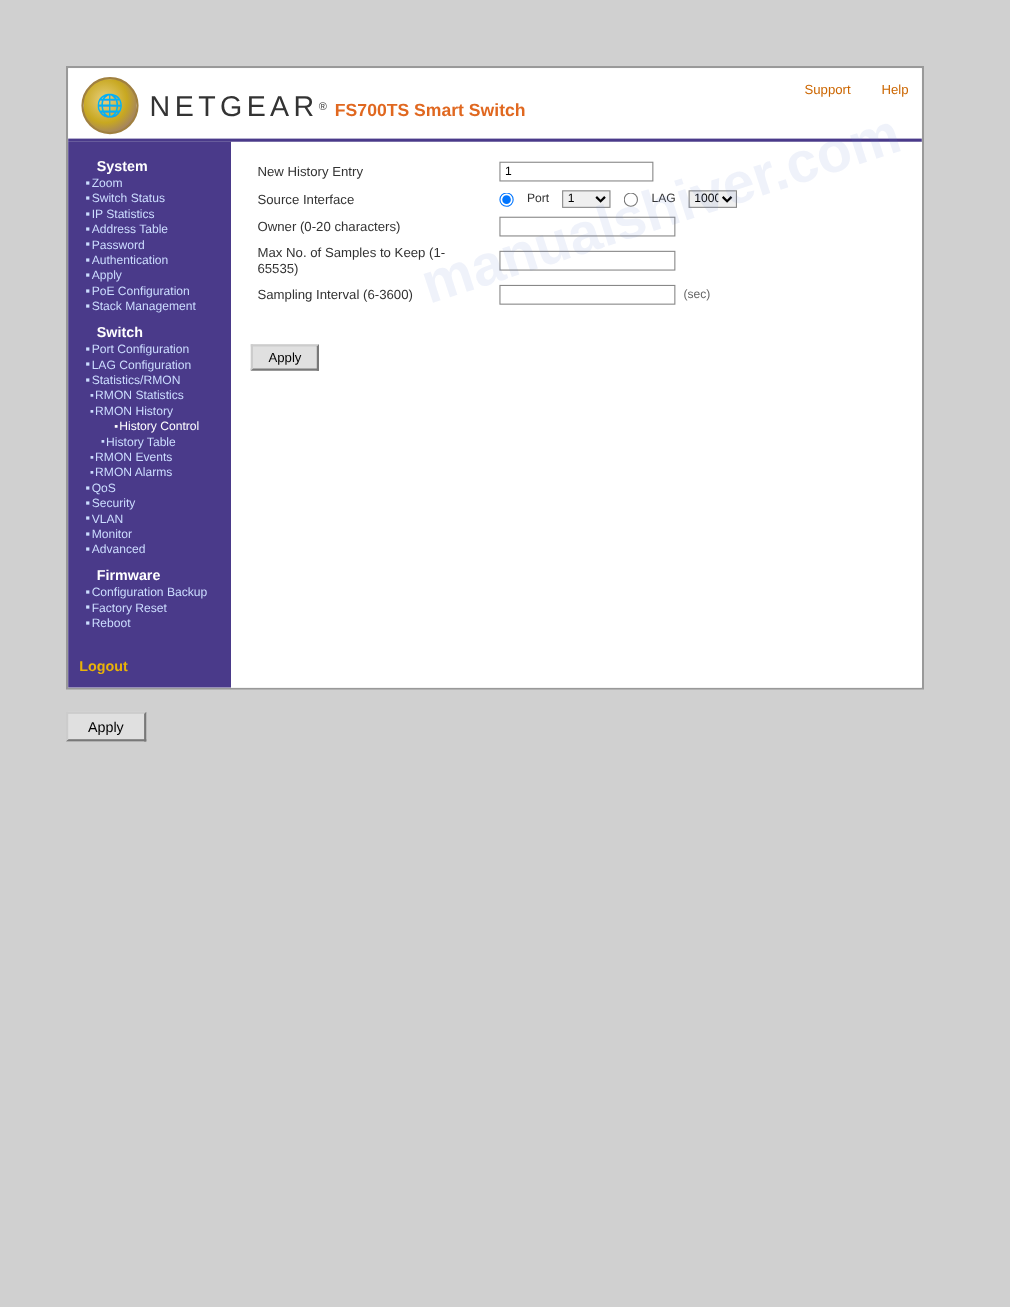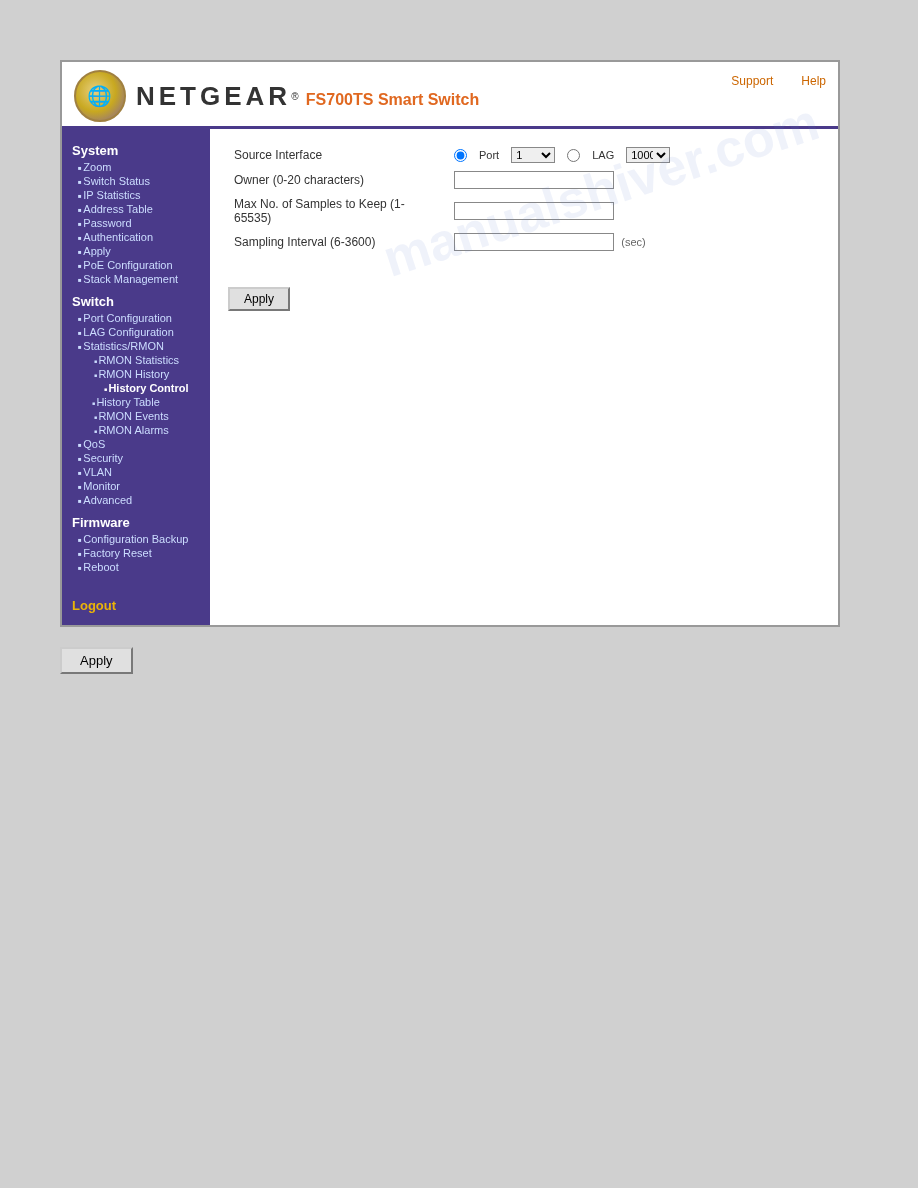--- a/index.html
+++ b/index.html
@@ -85,31 +85,32 @@
     }
     .sidebar-scroll {
       width: 100%;
     }
     .sidebar-section-header {
       color: #ffffff;
       font-weight: bold;
       font-size: 13px;
       padding: 4px 10px 2px 10px;
       margin-top: 4px;
+      margin-left: 16px;
     }
     .sidebar-item {
       display: block;
       color: #ccddff;
       text-decoration: none;
       font-size: 11px;
       padding: 1px 10px 1px 16px;
       cursor: pointer;
     }
     .sidebar-item.sub {
-      padding-left: 32px;
+      padding-left: 20px;
     }
     .sidebar-item.subsub {
       padding-left: 30px;
     }
     .sidebar-item::before {
       content: '■ ';
       font-size: 6px;
       vertical-align: middle;
     }
     .sidebar-item.sub::before {
@@ -215,21 +216,21 @@
 <div class="page-wrapper">
   <div class="main-frame">
 
     <div class="header">
       <div class="header-logo-area">
         <div class="logo-circle">
           <span class="logo-circle-inner">🌐</span>
         </div>
         <div class="header-brand">
           <span>
-            <span style="font-size:26px;font-weight:bold;color:#333;letter-spacing:4px;">NETGEAR</span><span style="font-size:10px;vertical-align:super;color:#333;">®</span>
+            <span style="font-size:26px;font-weight:normal;color:#333;letter-spacing:4px;">NETGEAR</span><span style="font-size:10px;vertical-align:super;color:#333;">®</span>
             <span class="product-name">FS700TS Smart Switch</span>
           </span>
         </div>
       </div>
       <div class="header-links">
         <a href="#">Support</a>
         <a href="#">Help</a>
       </div>
     </div>
 
@@ -248,21 +249,21 @@
           <a class="sidebar-item">Apply</a>
           <a class="sidebar-item">PoE Configuration</a>
           <a class="sidebar-item">Stack Management</a>
           
           <div class="sidebar-section-header">Switch</div>
           <a class="sidebar-item">Port Configuration</a>
           <a class="sidebar-item">LAG Configuration</a>
           <a class="sidebar-item">Statistics/RMON</a>
           <a class="sidebar-item sub">RMON Statistics</a>
           <a class="sidebar-item sub">RMON History</a>
-          <a class="sidebar-item subsub" style="color:#ffffff;font-weight:bold;padding-left:42px;">History Control</a>
+          <a class="sidebar-item subsub" style="color:#ffffff;font-weight:normal;padding-left:42px;">History Control</a>
           <a class="sidebar-item subsub">History Table</a>
           <a class="sidebar-item sub">RMON Events</a>
           <a class="sidebar-item sub">RMON Alarms</a>
           <a class="sidebar-item">QoS</a>
           <a class="sidebar-item">Security</a>
           <a class="sidebar-item">VLAN</a>
           <a class="sidebar-item">Monitor</a>
           <a class="sidebar-item">Advanced</a>
           
           <div class="sidebar-section-header">Firmware</div>
@@ -277,20 +278,26 @@
       <div class="main-content" style="position:relative;">
 
         <div style="position:absolute;right:10px;top:30px;font-size:52px;color:rgba(100,130,210,0.10);font-weight:bold;transform:rotate(-18deg);pointer-events:none;white-space:nowrap;line-height:1.2;">
           manualshiver.com
         </div>
 
 
         <table class="form-table">
           <tbody>
 
+            <tr>
+              <td>New History Entry</td>
+              <td>
+                <input type="text" class="form-input" value="1" style="">
+              </td>
+            </tr>
 
             <tr>
               <td>Source Interface</td>
               <td>
                 <div class="source-interface-cell">
                   <input type="radio" name="source" checked="" style="">
                   <span class="radio-label">Port</span>
                   <select class="port-select">
                     <option>1</option>
                     <option>2</option>

